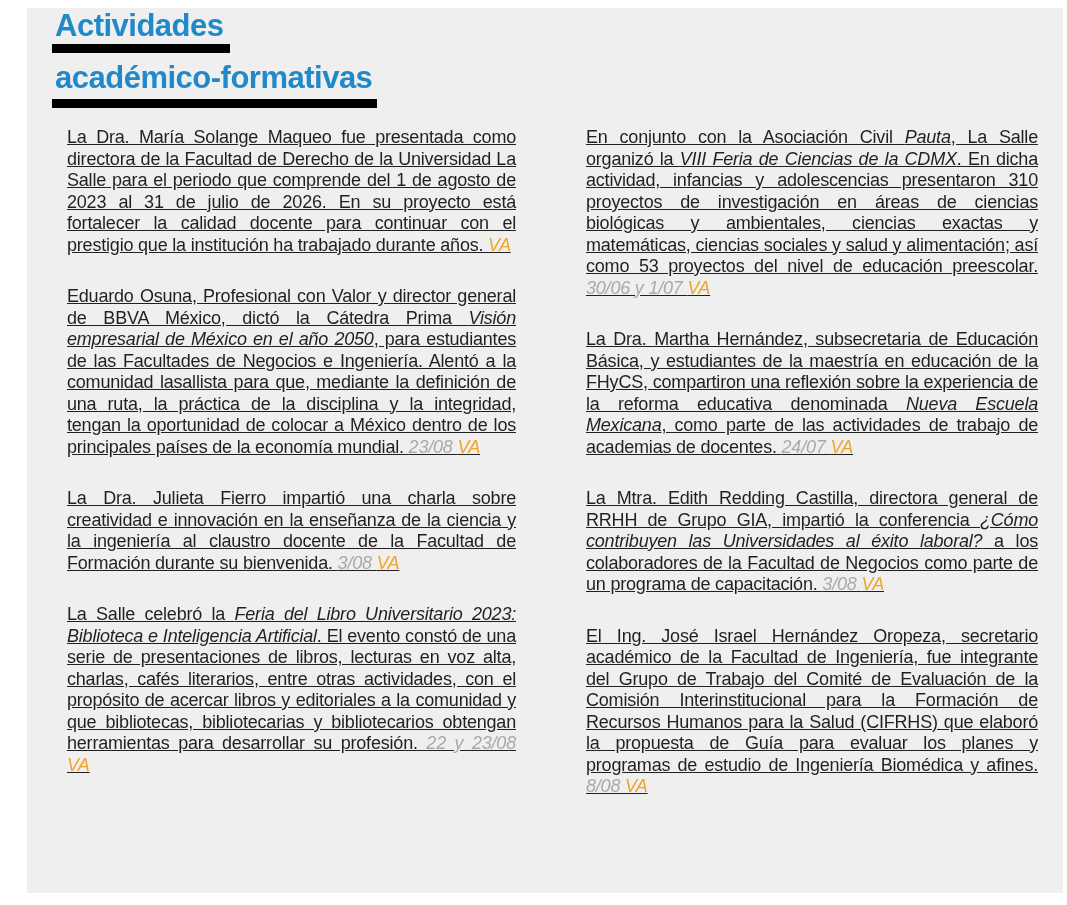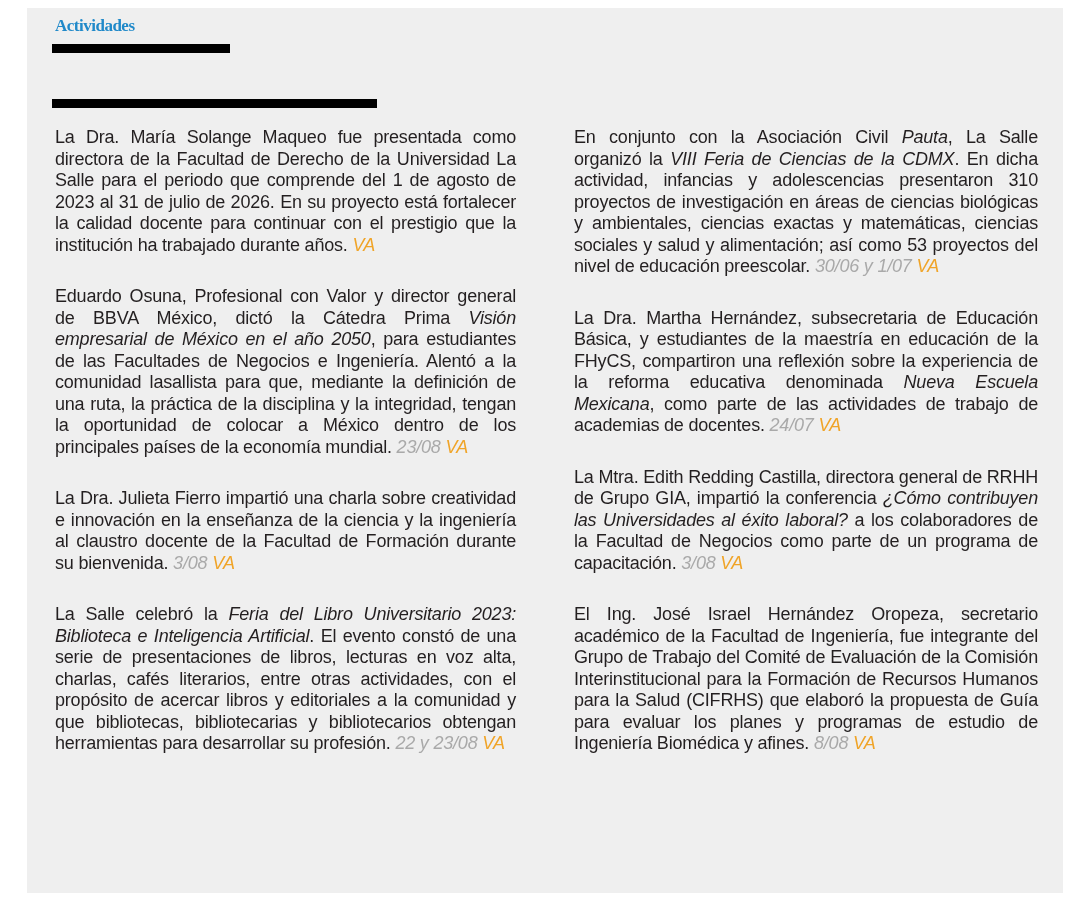--- a/index.html
+++ b/index.html
@@ -14,51 +14,52 @@
   body{
     width:1067px;height:905px;background:#ffffff;position:relative;
     font-family:"Liberation Sans", sans-serif;overflow:hidden;
   }
   .page{
     position:absolute;left:27px;top:8px;width:1036px;height:885px;
     background:var(--background);
   }
   .title-line{
     position:absolute;
-    font-family:Liberation Serif, serif;
-    font-weight:bold;font-size:17px;line-height:30px;
+    font-family:Liberation Sans, sans-serif;
+    font-weight:bold;font-size:31px;line-height:30px;
     color:var(--title-blue);letter-spacing:-0.5px;white-space:nowrap;
   }
   .title-line1{left:28px;top:3px;}
   .title-line2{left:28px;top:55px;}
   .title-bar{
     position:absolute;height:9px;background:var(--underline);
   }
   .title-bar1{left:25px;top:36px;width:178px;}
   .title-bar2{left:25px;top:91px;width:325px;}
   .col{position:absolute;top:119px;}
   .col-left{left:28px;width:461px;}
   .col-right{left:547px;width:464px;}
   .para{
-    margin:0 0 30px 0;
+    margin:0 0 30px 12px;
     font-size:18px;line-height:21.5px;letter-spacing:-0.2px;
-    color:var(--body-text);text-align:justify;
+    color:var(--body-text);text-align:justify;text-decoration:underline;
   }
   .para:last-child{margin-bottom:0;}
   .run-normal{font-style:normal;}
   .run-italic{font-style:italic;}
   .run-date{font-style:italic;color:var(--date-gray);}
   .run-va{font-style:italic;color:var(--va-orange);}
 </style>
 </head>
 <body>
 
 <div class="page">
   <div class="title-line title-line1">Actividades</div>
   <div class="title-bar title-bar1"></div>
+  <div class="title-line title-line2">académico-formativas</div>
   <div class="title-bar title-bar2"></div>
 
   <div class="col col-left">
       <p class="para"><span class="run-normal">La Dra. María Solange Maqueo fue presentada como directora de la Facultad de Derecho de la Universidad La Salle para el periodo que comprende del 1 de agosto de 2023 al 31 de julio de 2026. En su proyecto está fortalecer la calidad docente para continuar con el prestigio que la institución ha trabajado durante años. </span><span class="run-va">VA</span></p>
       <p class="para"><span class="run-normal">Eduardo Osuna, Profesional con Valor y director general de BBVA México, dictó la Cátedra Prima </span><span class="run-italic">Visión empresarial de México en el año 2050</span><span class="run-normal">, para estudiantes de las Facultades de Negocios e Ingeniería. Alentó a la comunidad lasallista para que, mediante la definición de una ruta, la práctica de la disciplina y la integridad, tengan la oportunidad de colocar a México dentro de los principales países de la economía mundial. </span><span class="run-date">23/08 </span><span class="run-va">VA</span></p>
       <p class="para"><span class="run-normal">La Dra. Julieta Fierro impartió una charla sobre creatividad e innovación en la enseñanza de la ciencia y la ingeniería al claustro docente de la Facultad de Formación durante su bienvenida. </span><span class="run-date">3/08 </span><span class="run-va">VA</span></p>
       <p class="para"><span class="run-normal">La Salle celebró la </span><span class="run-italic">Feria del Libro Universitario 2023: Biblioteca e Inteligencia Artificial</span><span class="run-normal">. El evento constó de una serie de presentaciones de libros, lecturas en voz alta, charlas, cafés literarios, entre otras actividades, con el propósito de acercar libros y editoriales a la comunidad y que bibliotecas, bibliotecarias y bibliotecarios obtengan herramientas para desarrollar su profesión. </span><span class="run-date">22 y 23/08 </span><span class="run-va">VA</span></p>
     </div>
   <div class="col col-right">
       <p class="para"><span class="run-normal">En conjunto con la Asociación Civil </span><span class="run-italic">Pauta</span><span class="run-normal">, La Salle organizó la </span><span class="run-italic">VIII Feria de Ciencias de la CDMX</span><span class="run-normal">. En dicha actividad, infancias y adolescencias presentaron 310 proyectos de investigación en áreas de ciencias biológicas y ambientales, ciencias exactas y matemáticas, ciencias sociales y salud y alimentación; así como 53 proyectos del nivel de educación preescolar. </span><span class="run-date">30/06 y 1/07 </span><span class="run-va">VA</span></p>

